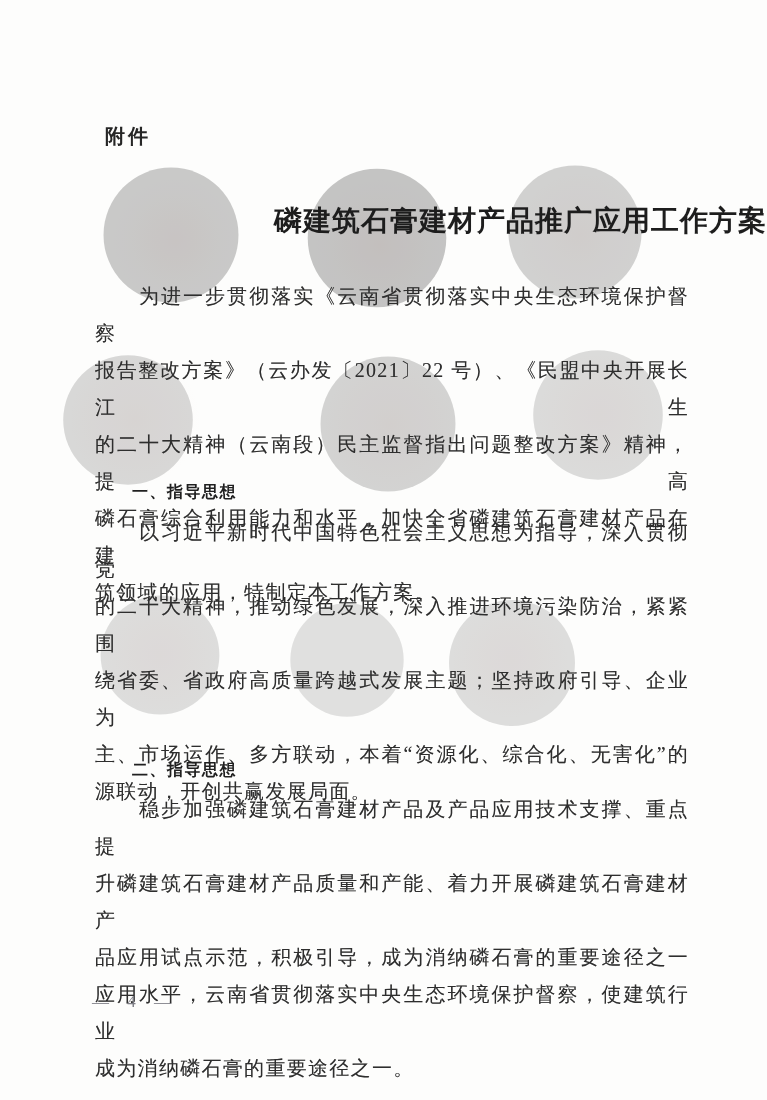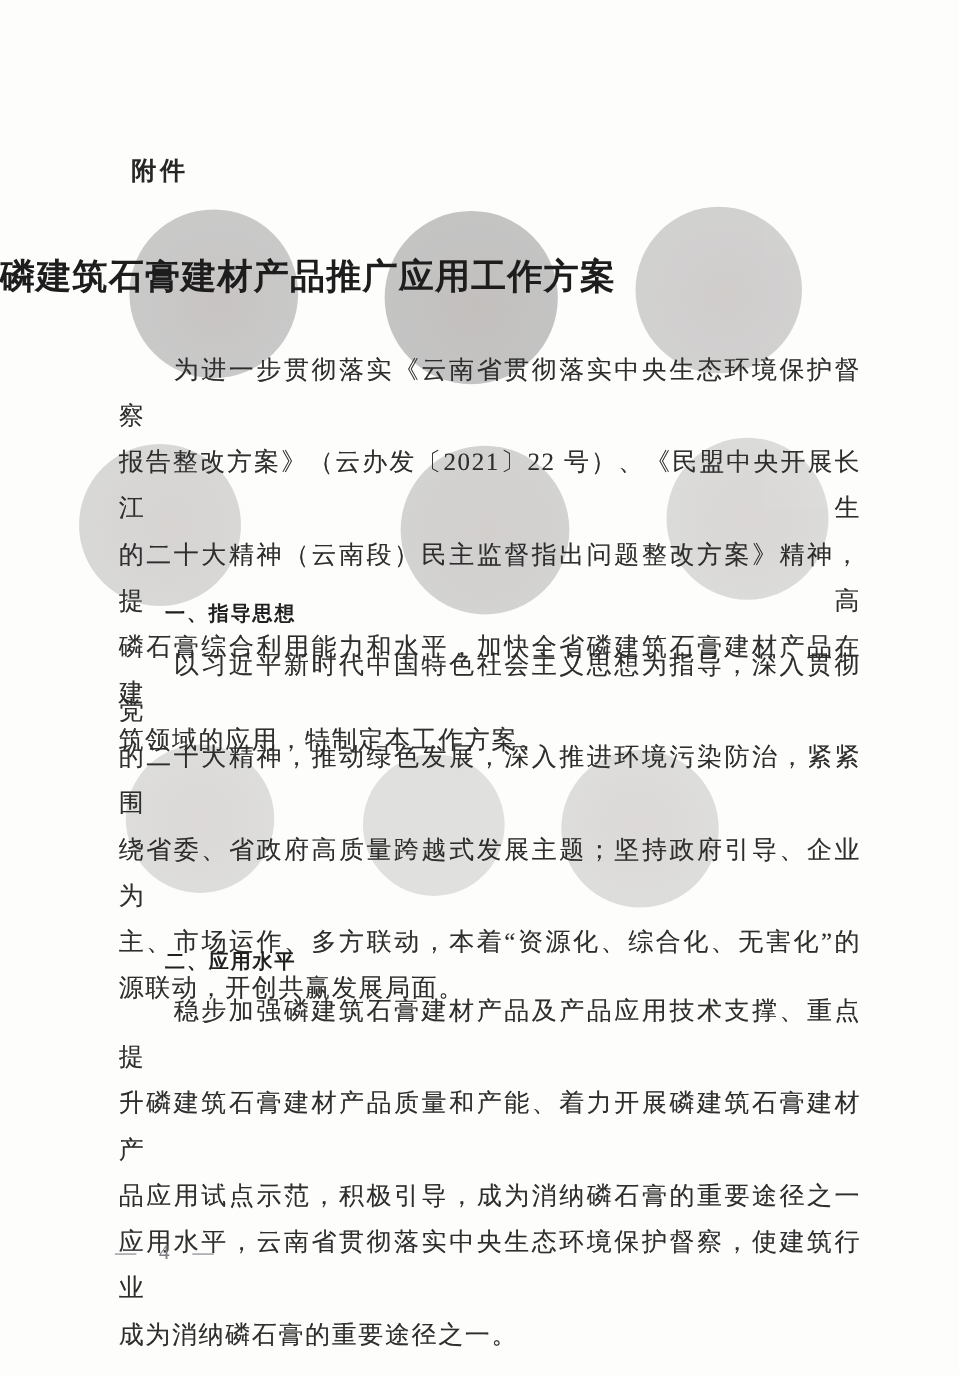--- a/index.html
+++ b/index.html
@@ -30,21 +30,21 @@
   }
   .seal svg{display:block;width:100%;height:100%;}
   
   .txt{position:absolute;color:#2e2e2e;}
   #attachment-label{
     left:88px;top:123px;
     font-family:"Liberation Sans","DejaVu Sans",sans-serif;
     font-weight:600;font-size:20px;letter-spacing:3px;color:#262626;margin-left:17px;
   }
   #doc-title{
-    left:0;top:202px;width:767px;text-align:left;
+    left:0;top:202px;width:767px;text-align:right;
     font-family:"Liberation Sans","DejaVu Sans",sans-serif;
     font-weight:700;font-size:28px;letter-spacing:1px;color:#1d1d1d;
   }
   .para{
     position:absolute;left:95px;width:594px;
     font-size:20px;line-height:37px;letter-spacing:1.3px;
     color:#2e2e2e;
     text-shadow:0 0 0.4px rgba(40,40,40,0.35);
   }
   .para .jl{text-align:justify;text-align-last:justify;text-justify:inter-character;}
@@ -136,21 +136,21 @@
   <div class="sec-heading" style="top:473px">一、指导思想</div>
 
   <div class="para" style="top:514px">
     <div class="jl fl">以习近平新时代中国特色社会主义思想为指导，深入贯彻党</div>
     <div class="jl">的二十大精神，推动绿色发展，深入推进环境污染防治，紧紧围</div>
     <div class="jl">绕省委、省政府高质量跨越式发展主题；坚持政府引导、企业为</div>
     <div class="jl">主、市场运作、多方联动，本着“资源化、综合化、无害化”的</div>
     <div class="ll">源联动，开创共赢发展局面。</div>
   </div>
 
-  <div class="sec-heading" style="top:751px">二、应用水平</div>
+  <div class="sec-heading" style="top:751px">二、指导思想</div>
 
   <div class="para" style="top:791px">
     <div class="jl fl">稳步加强磷建筑石膏建材产品及产品应用技术支撑、重点提</div>
     <div class="jl">升磷建筑石膏建材产品质量和产能、着力开展磷建筑石膏建材产</div>
     <div class="jl">品应用试点示范，积极引导，成为消纳磷石膏的重要途径之一</div>
     <div class="jl">应用水平，云南省贯彻落实中央生态环境保护督察，使建筑行业</div>
     <div class="ll">成为消纳磷石膏的重要途径之一。</div>
   </div>
 
   <div class="txt" id="page-number">— 4 —</div>

